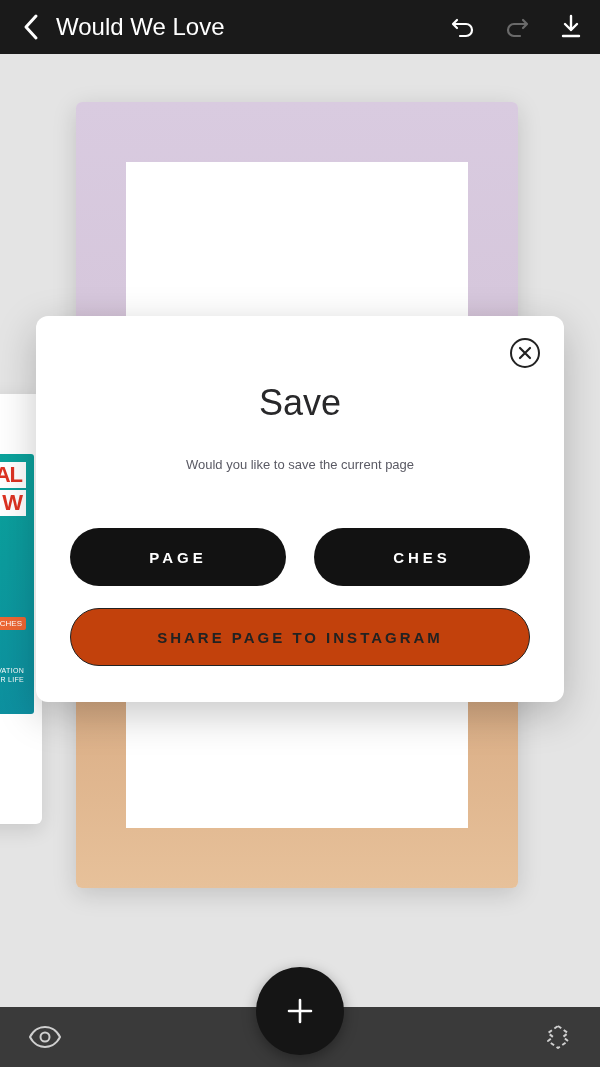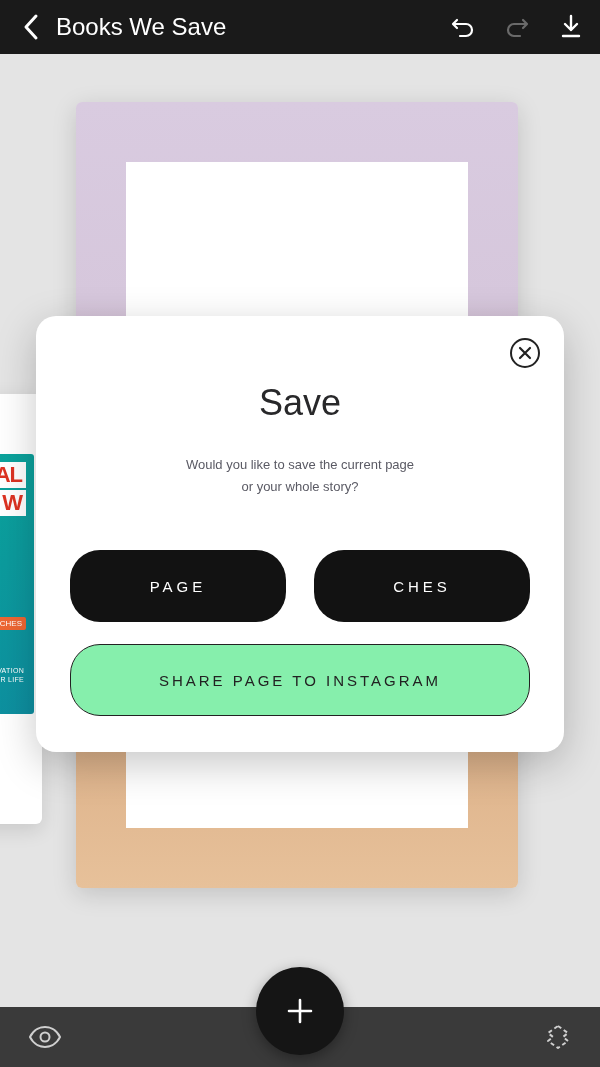--- a/index.html
+++ b/index.html
@@ -125,21 +125,21 @@
       cursor:pointer;
     }
 
     
     .modal {
       position: absolute;
       top: 316px;
       left: 36px;
       right: 36px;
       background: #fff;
-      border-radius: 20px;
+      border-radius: 12px;
       padding: 30px 34px 36px;
       box-shadow: 0 12px 40px rgba(0,0,0,0.22);
       z-index: 50;
     }
     .modal-close {
       position: absolute;
       top: 22px; right: 24px;
       width: 30px; height: 30px;
       border-radius: 50%;
       border: 2px solid #222;
@@ -159,47 +159,47 @@
       text-align:center;
       color:#5a5a64;
       font-size: 13px;
       line-height: 1.7;
       margin-bottom: 52px;
       padding: 0 6px;
     }
     .btn-row { display:flex; gap: 28px; margin-bottom: 22px; }
     .pill {
       flex:1;
-      height: 72px;
+      height: 58px;
       border-radius: 30px;
       display:flex; align-items:center; justify-content:center;
       font-size: 15px;
       letter-spacing: 4px;
-      font-weight: 400;
+      font-weight: 700;
       cursor:pointer;
       user-select:none;
     }
     .pill.dark { background:#121212; color:#fff; }
     .pill.outline {
-      background:#86efac; color:#222;
+      background:#c2410c; color:#222;
       border:1.5px solid #222;
       width:100%;
       letter-spacing: 3px;
     }
   </style>
 </head>
 <body>
 
 <div class="header">
   <div class="back-btn">
     <svg width="18" height="28" viewBox="0 0 18 28" fill="none">
         <path d="M14 3 L4 14 L14 25" stroke="white" stroke-width="3" stroke-linecap="round" stroke-linejoin="round"></path>
       </svg>
   </div>
-  <div class="title">Books We Save</div>
+  <div class="title">Would We Love</div>
   <div class="header-actions">
     <div class="h-icon">
       <svg width="28" height="24" viewBox="0 0 28 24" fill="none">
           <path d="M6 9 H18 A6 6 0 0 1 18 21 H12" stroke="white" stroke-width="2.2" fill="none" stroke-linecap="round"></path>
           <path d="M9 5 L5 9 L9 13" stroke="white" stroke-width="2.2" fill="none" stroke-linecap="round" stroke-linejoin="round"></path>
         </svg>
     </div>
     <div class="h-icon disabled">
       <svg width="28" height="24" viewBox="0 0 28 24" fill="none">
           <path d="M22 9 H10 A6 6 0 0 0 10 21 H16" stroke="white" stroke-width="2.2" fill="none" stroke-linecap="round"></path>
@@ -233,21 +233,20 @@
 
 <div class="modal">
   <div class="modal-close">
     <svg width="14" height="14" viewBox="0 0 14 14">
         <path d="M2 2 L12 12 M12 2 L2 12" stroke="#222" stroke-width="2.2" stroke-linecap="round"></path>
       </svg>
   </div>
   <div class="modal-title">Save</div>
   <div class="modal-msg">
     <span>Would you like to save the current page</span><br>
-    <span>or your whole story?</span>
   </div>
   <div class="btn-row">
     <div class="pill dark">PAGE</div>
     <div class="pill dark">CHES</div>
   </div>
   <div class="pill outline">SHARE PAGE TO INSTAGRAM</div>
 </div>
 
 <div class="bottombar">
   <div class="bottom-icon">

